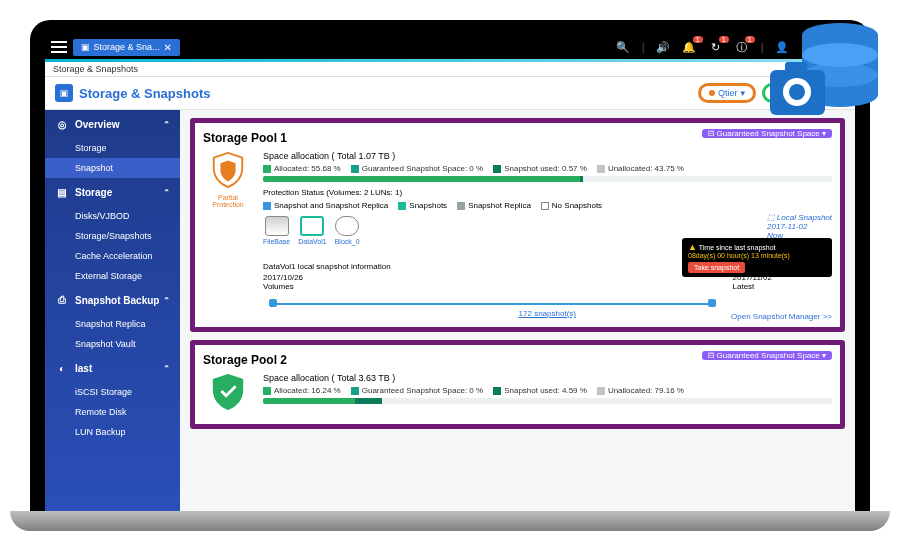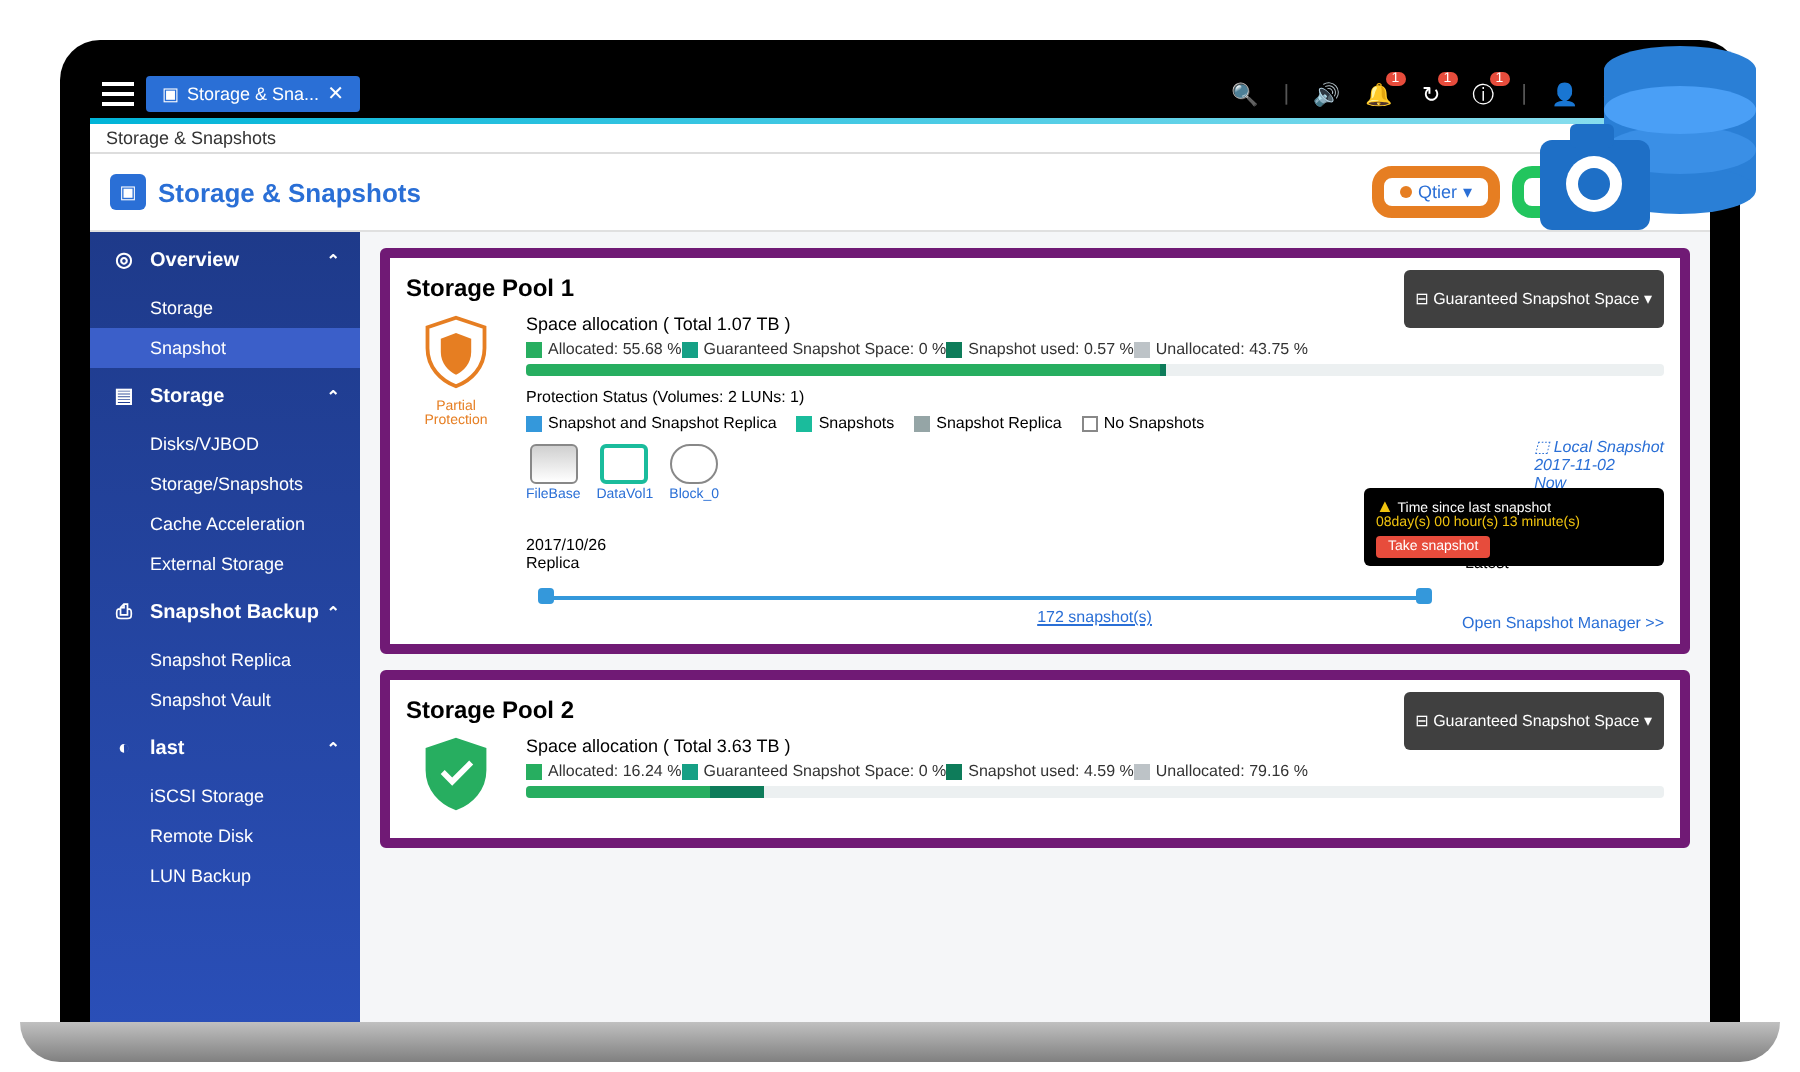--- a/index.html
+++ b/index.html
@@ -14,41 +14,41 @@
 .topbar-right { margin-left: auto; display: flex; gap: 12px; align-items: center; font-size: 11px; }
 .topbar-icon { width: 14px; height: 14px; display: inline-flex; align-items: center; justify-content: center; position: relative; }
 .badge { position: absolute; top: -4px; right: -6px; background: #e74c3c; color: #fff; font-size: 7px; border-radius: 7px; padding: 0 3px; }
 .topbar .sep { color: #555; }
 .gradient-bar { height: 3px; background: linear-gradient(90deg,#00b4d8,#48cae4,#90e0ef); }
 .breadcrumb { font-size: 9px; padding: 2px 8px; background: #fff; border-bottom: 1px solid #ddd; color: #333; }
 .header { display: flex; align-items: center; padding: 6px 10px; background: #fff; border-bottom: 1px solid #e0e0e0; }
 .header-icon { width: 18px; height: 18px; background: #2a6fd6; border-radius: 3px; display: flex; align-items: center; justify-content: center; font-size: 9px; color: #fff; margin-right: 6px; }
 .header-title { font-size: 13px; font-weight: bold; color: #2a6fd6; }
 .header-right { margin-left: auto; display: flex; gap: 6px; align-items: center; }
-.pill { font-size: 9px; padding: 2px 8px; border: 6px solid #22c55e; border-radius: 10px; color: #2a6fd6; cursor: pointer; display: flex; align-items: center; gap: 3px; }
+.pill { font-size: 9px; padding: 2px 8px; border: 3px solid #22c55e; border-radius: 10px; color: #2a6fd6; cursor: pointer; display: flex; align-items: center; gap: 3px; }
 .pill.orange { background: #fff; border-color: #e67e22; }
 .refresh-icon { width: 16px; height: 16px; display: flex; align-items: center; justify-content: center; cursor: pointer; }
 .body { display: flex; height: calc(100% - 80px); }
 .sidebar { width: 135px; background: linear-gradient(180deg,#1e3a8a,#2a4fb8); color: #fff; font-size: 10px; overflow-y: auto; }
 .nav-section { padding: 7px 10px; display: flex; align-items: center; cursor: pointer; }
 .nav-section.header-item { font-weight: bold; }
 .nav-section .chevron { margin-left: auto; font-size: 8px; }
 .nav-section .icon { width: 14px; height: 14px; margin-right: 6px; display: inline-flex; align-items: center; justify-content: center; }
 .nav-item { padding: 5px 10px 5px 30px; cursor: pointer; font-size: 9px; }
 .nav-item.active { background: #3b5fc9; }
 .content { flex: 1; background: #f5f6f8; overflow-y: auto; padding: 8px 10px; font-size: 9px; }
 .pool-card { background: #fff; border: 5px solid #701a75; border-radius: 3px; margin-bottom: 8px; padding: 8px; position: relative; }
 .pool-title { font-size: 12px; font-weight: bold; margin-bottom: 6px; }
 .pool-body { display: flex; gap: 10px; }
 .shield-col { width: 50px; text-align: center; }
 .shield { width: 38px; height: 38px; margin: 0 auto 3px; }
 .shield-label { font-size: 7px; color: #e67e22; }
 .pool-main { flex: 1; }
 .alloc-title { font-size: 9px; margin-bottom: 3px; }
-.legend { display: flex; font-size: 8px; color: #333; margin-bottom: 3px; }
+.legend { display: flex; gap: 10px; font-size: 8px; color: #333; margin-bottom: 3px; }
 .legend-item { display: flex; align-items: center; gap: 3px; }
 .sq { width: 8px; height: 8px; display: inline-block; }
 .sq.green { background: #27ae60; }
 .sq.teal { background: #16a085; }
 .sq.dkgreen { background: #0e7c5a; }
 .sq.gray { background: #bdc3c7; }
 .alloc-bar { height: 6px; background: #ecf0f1; border-radius: 2px; overflow: hidden; display: flex; margin-bottom: 6px; }
 .alloc-bar span { display: block; height: 100%; }
 .prot-row { font-size: 8px; margin-bottom: 4px; }
 .prot-legend { display: flex; gap: 10px; font-size: 8px; margin-bottom: 6px; }
@@ -70,21 +70,21 @@
 .timeline-line { position: absolute; top: 8px; left: 10px; right: 120px; height: 2px; background: #3498db; }
 .timeline-line::before,.timeline-line::after { content: ''; position: absolute; top: -4px; width: 8px; height: 8px; background: #3498db; border-radius: 2px; }
 .timeline-line::before { left: -4px; }
 .timeline-line::after { right: -4px; }
 .timeline-text { position: absolute; top: 14px; left: 40%; font-size: 8px; color: #2a6fd6; text-decoration: underline; margin-left: 28px; }
 .warning-box { position: absolute; right: 8px; top: 115px; background: #000; color: #fff; padding: 4px 6px; font-size: 7px; border-radius: 3px; width: 150px; }
 .warning-box .tri { color: #f1c40f; font-size: 9px; }
 .warning-box .time-txt { color: #f1c40f; }
 .warning-box .take-btn { background: #e74c3c; color: #fff; padding: 2px 6px; border-radius: 2px; display: inline-block; margin-top: 3px; cursor: pointer; font-size: 7px; }
 .open-mgr { position: absolute; right: 8px; bottom: 6px; font-size: 8px; color: #2a6fd6; cursor: pointer; }
-.gss-btn { position: absolute; right: 8px; top: 6px; background: #404040; color: #fff; font-size: 8px; padding: 10px 6px; border-radius: 3px; cursor: pointer; }
+.gss-btn { position: absolute; right: 8px; top: 6px; background: #8b5cf6; color: #fff; font-size: 8px; padding: 0 6px; border-radius: 3px; cursor: pointer; }
 .local-snap { position: absolute; right: 8px; top: 90px; font-size: 8px; color: #2a6fd6; font-style: italic; }
 .local-snap::before { content: '⬚ '; }
 .floating-icon { position: absolute; top: 0; right: 10px; width: 140px; height: 140px; z-index: 100; }
 </style>
 </head>
 <body>
 
 <div class="laptop-frame">
 <div class="screen">
 
@@ -219,24 +219,25 @@
                     <span class="psq empty"></span>
                     <span>No Snapshots</span>
                   </div>
           </div>
           <div class="devices">
             <div class="device"><div class="device-icon" style="background:linear-gradient(#d0d0d0,#fff)"></div><span>FileBase</span></div>
             <div class="device"><div class="device-icon teal-border"></div><span>DataVol1</span></div>
             <div class="device"><div class="device-icon" style="border-radius:10px"></div><span>Block_0</span></div>
           </div>
           <div class="more-link"><span>Show more space utilization</span> ⌄</div>
+          <div class="snap-info">DataVol1 local snapshot information</div>
           <div class="timeline-labels">
             <div class="left">
                     <div>2017/10/26</div>
-                    <div>Replica</div>
+                    <div>Volumes</div>
                   </div>
             <div class="mid">
                     <div>2017/11/02</div>
                     <div>Latest</div>
                   </div>
           </div>
           <div class="timeline">
             <div class="timeline-line"></div>
             <div class="timeline-text">172 snapshot(s)</div>
           </div>

